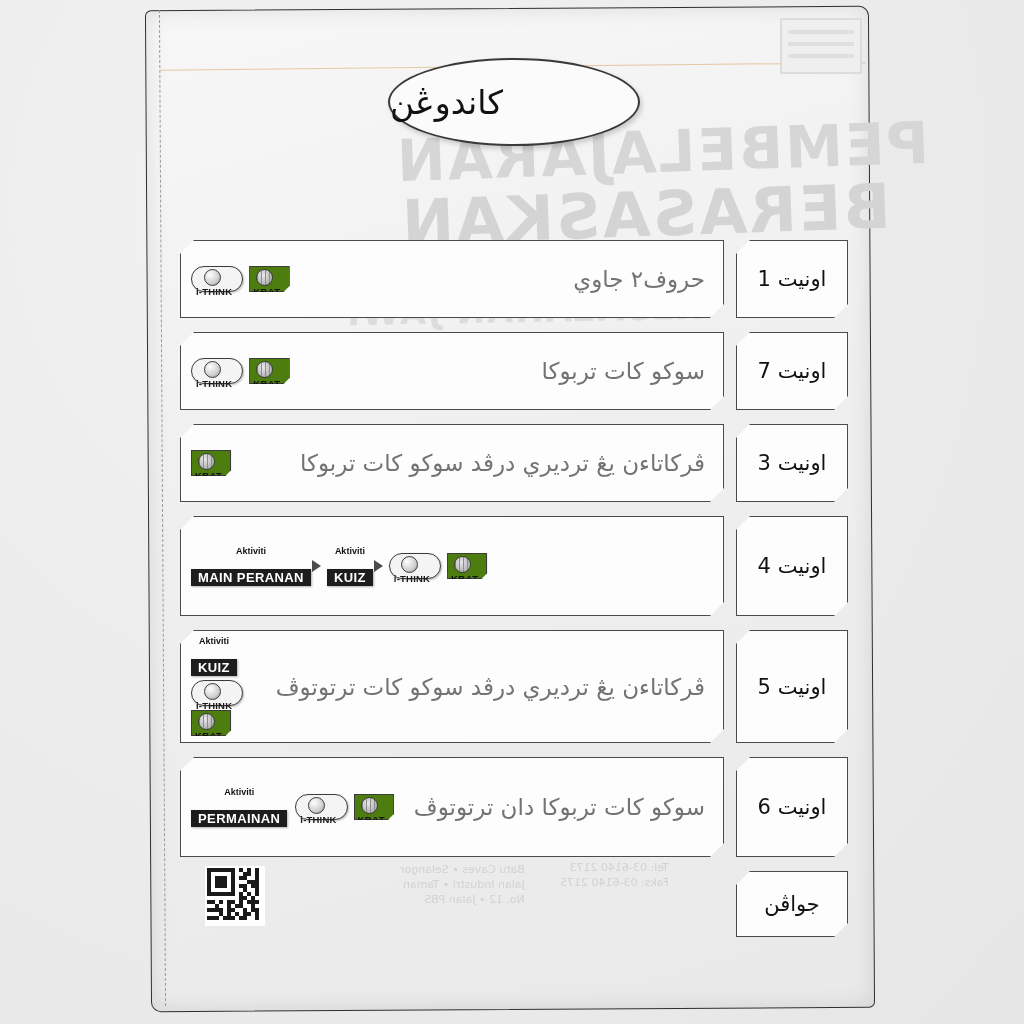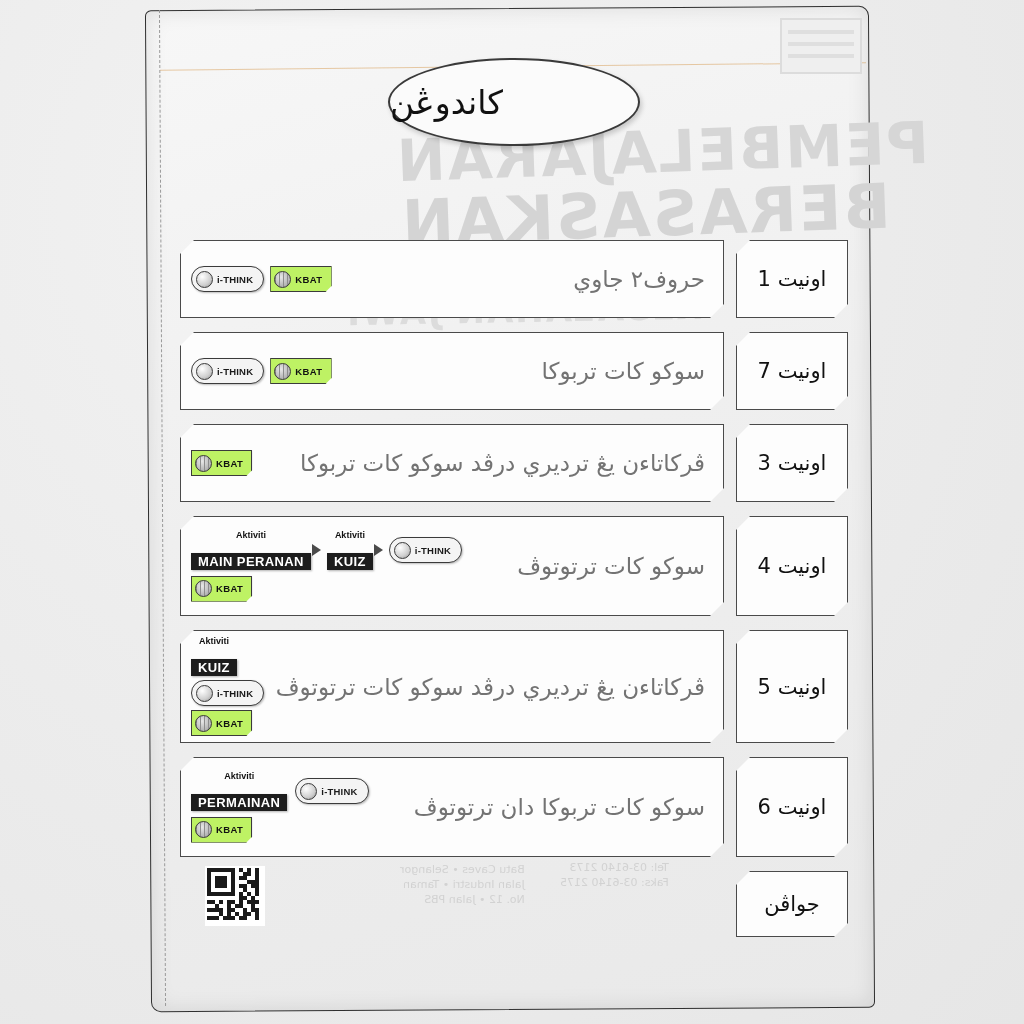--- a/index.html
+++ b/index.html
@@ -176,20 +176,21 @@
     flex-direction: column;
     align-items: flex-start;
     gap: 4px;
   }
 
   
   .badge {
     display: inline-flex;
     align-items: center;
     white-space: nowrap;
+    flex-direction: column;
   }
 
   
   .b-ithink {
     position: relative;
     background: #f4f4f4;
     border: 1.3px solid #3b3b3b;
     border-radius: 16px;
     padding: 2px 10px 2px 4px;
     height: 20px;
@@ -207,21 +208,21 @@
     font-size: 9.5px;
     font-weight: bold;
     letter-spacing: .2px;
     color: #1a1a1a;
     font-family: "Liberation Sans", sans-serif;
   }
 
   
   .b-kbat {
     position: relative;
-    background: #bef264;
+    background: #4d7c0f;
     border: 1.3px solid #3b3b3b;
     padding: 2px 8px 2px 3px;
     height: 20px;
     box-shadow: 1px 1px 2px rgba(0,0,0,.25);
     clip-path: polygon(0 0, 100% 0, 100% calc(100% - 6px), calc(100% - 6px) 100%, 0 100%);
   }
   .b-kbat .globe {
     width: 15px; height: 15px;
     border-radius: 50%;
     background:
@@ -398,21 +399,20 @@
           </span>
           <span class="badge b-ithink">
             <span class="bulb"></span>
             <span class="txt">i-THINK</span>
           </span>
           <span class="badge b-kbat">
             <span class="globe"></span>
             <span class="txt">KBAT</span>
           </span>
         </div>
-        <div class="row-title">سوکو کات ترتوتوڤ</div>
       </div>
       <div class="chip chip-unit">
         <div class="unit-label">اونيت 4</div>
       </div>
     </div>
 
     <div class="row">
       <div class="chip chip-main tall2">
         <div class="badges col">
           <span class="aktiviti-wrap">

